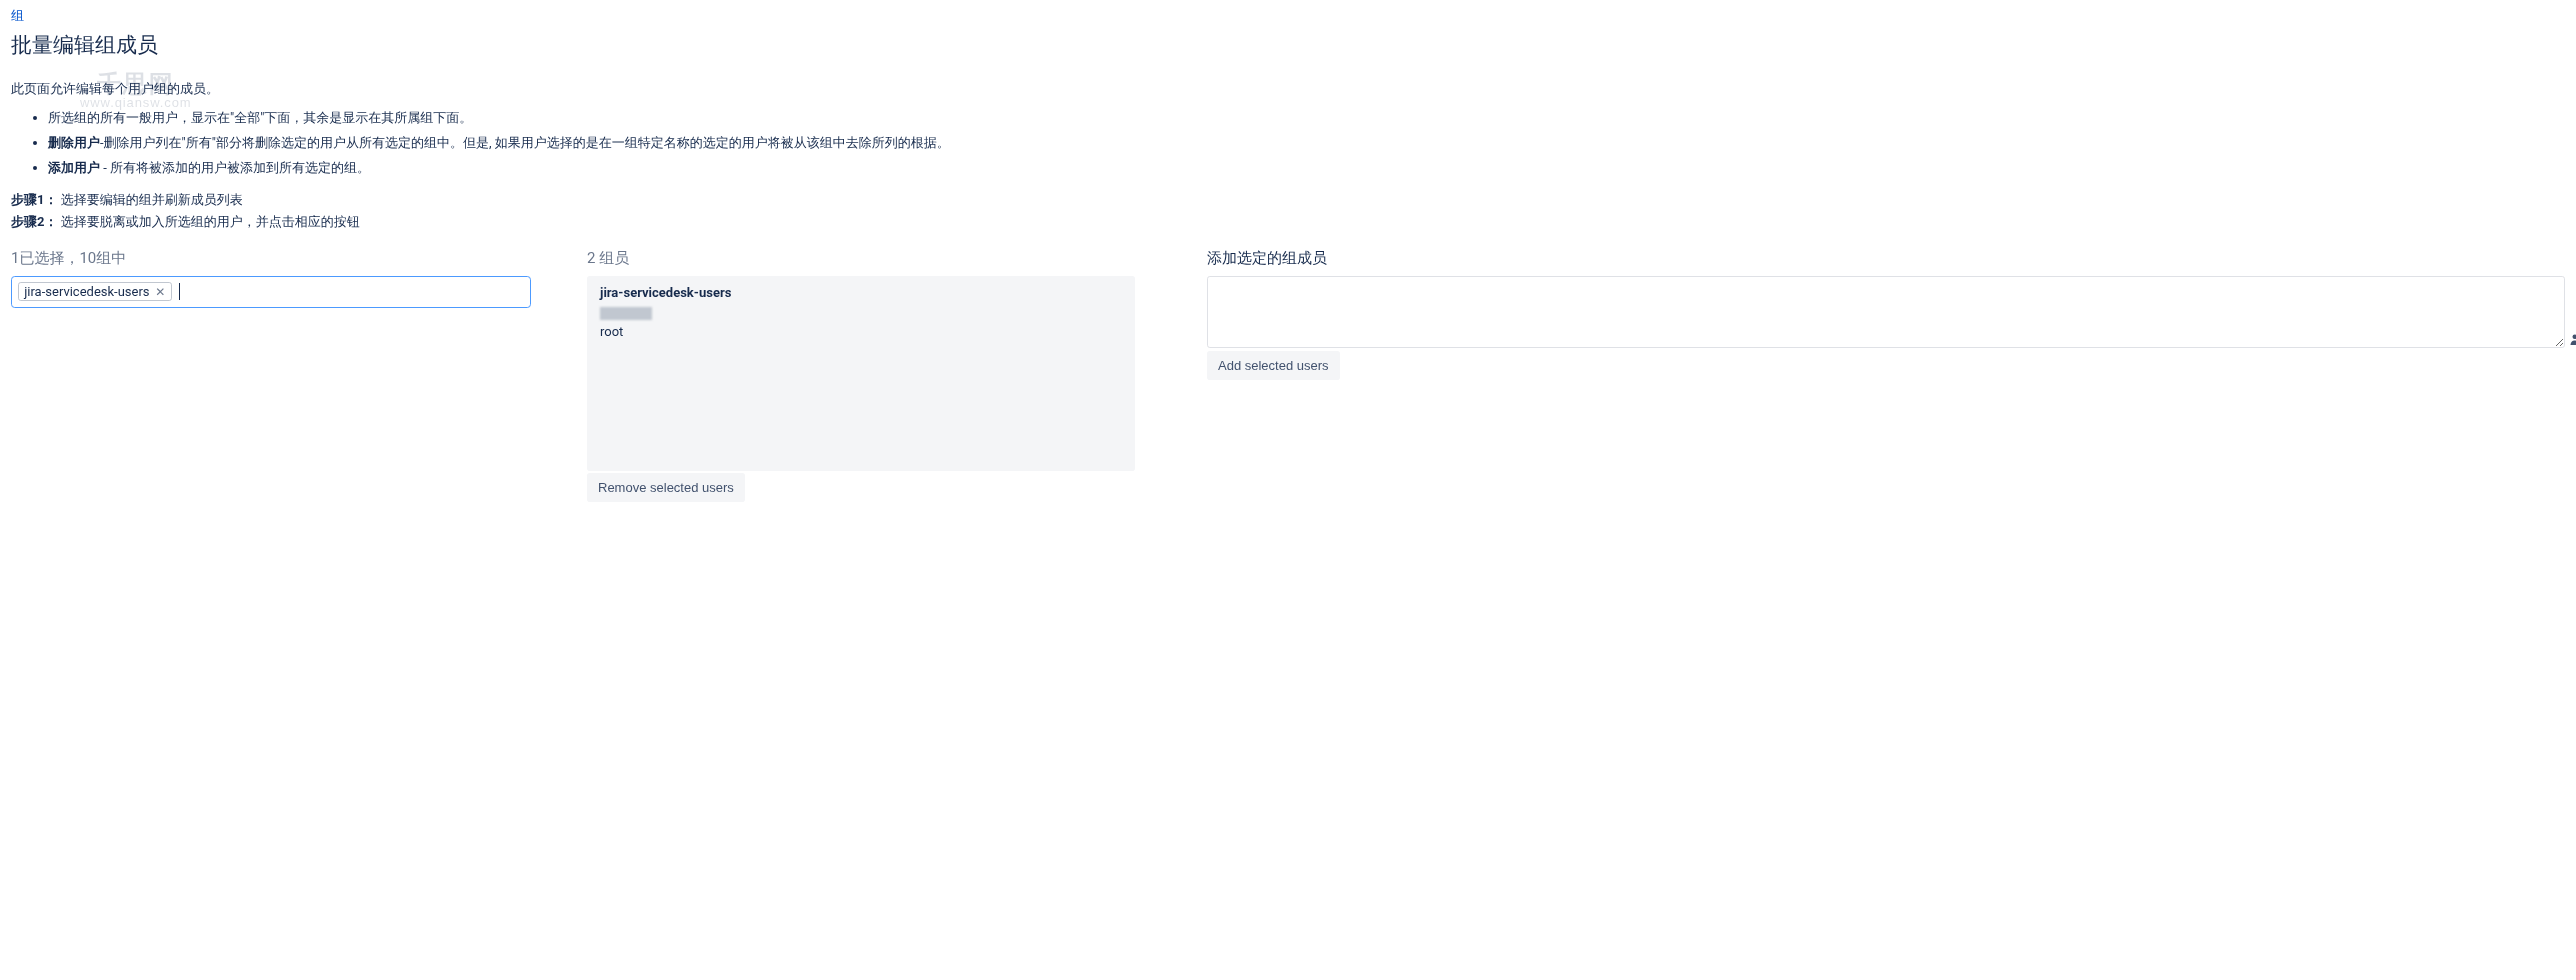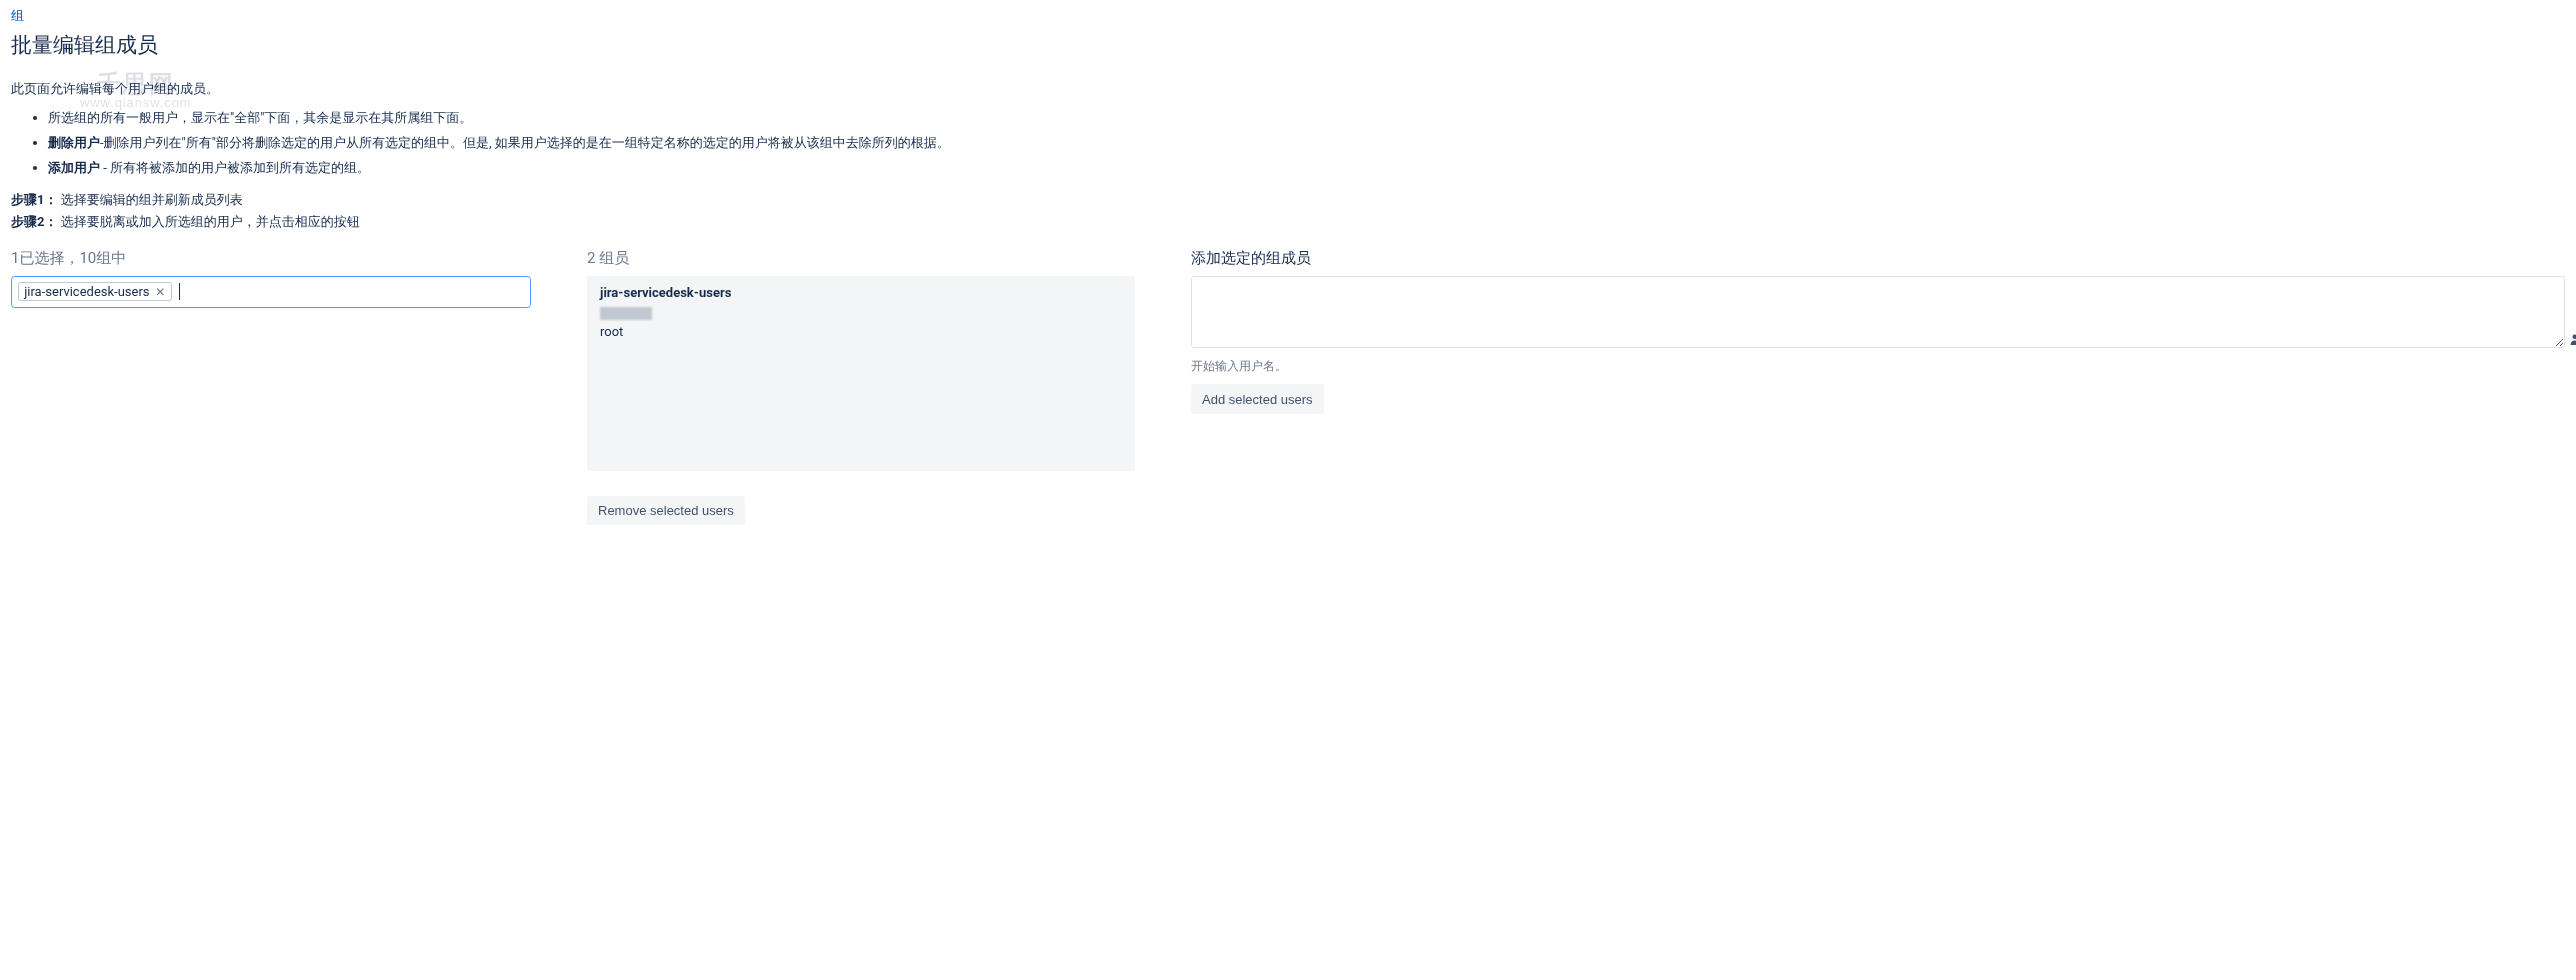--- a/index.html
+++ b/index.html
@@ -30,21 +30,21 @@
   .steps { margin: 7.4px 0 18.6px 0; }
   .steps div { margin: 3.7px 0; }
 
   .columns {
     display: flex;
     gap: 56px;
     align-items: flex-start;
   }
   .col-left   { flex: 0 0 520px; }
   .col-middle { flex: 0 0 548px; }
-  .col-right  { flex: 1 1 auto; min-width: 241px; }
+  .col-right  { flex: 1 1 auto; min-width: 241px; margin-left: 16px; }
 
   .section-label {
     color: #6B778C;
     font-size: 15px;
     margin-bottom: 7.4px;
   }
 
   .multiselect {
     border: 1.9px solid #4C9AFF;
     border-radius: 3.7px;
@@ -105,21 +105,21 @@
 
   .btn {
     display: inline-block;
     background: #F4F5F7;
     border: none;
     border-radius: 2.8px;
     padding: 7.4px 11px;
     font-size: 13px;
     color: #42526E;
     cursor: pointer;
-    margin-top: 25px;
+    margin-top: 2px;
   }
 
   .textarea-wrap { position: relative; }
   textarea.add-input {
     width: 100%;
     height: 72px;
     border: 0.9px solid #DFE1E6;
     border-radius: 2.8px;
     padding: 5.6px;
     font-family: inherit;
@@ -221,18 +221,17 @@
       <textarea class="add-input" style=""></textarea>
       <span class="users-icon">
         <svg width="15" height="13" viewBox="0 0 16 14" fill="currentColor">
           <circle cx="5" cy="4" r="2.4"></circle>
           <circle cx="11" cy="4" r="2"></circle>
           <path d="M0.5 13 C0.5 9.5 3 8 5 8 C7 8 9.5 9.5 9.5 13 Z"></path>
           <path d="M9 13 C9 10 10.2 8.6 11.5 8.6 C13.5 8.6 15.5 10 15.5 13 Z"></path>
         </svg>
       </span>
     </div>
-    <div class="hint">开始输入用户名。</div>
     <button class="btn" style="margin-top:0;">Add selected users</button>
   </div>
 
 </div>
 
 
 </body></html>

